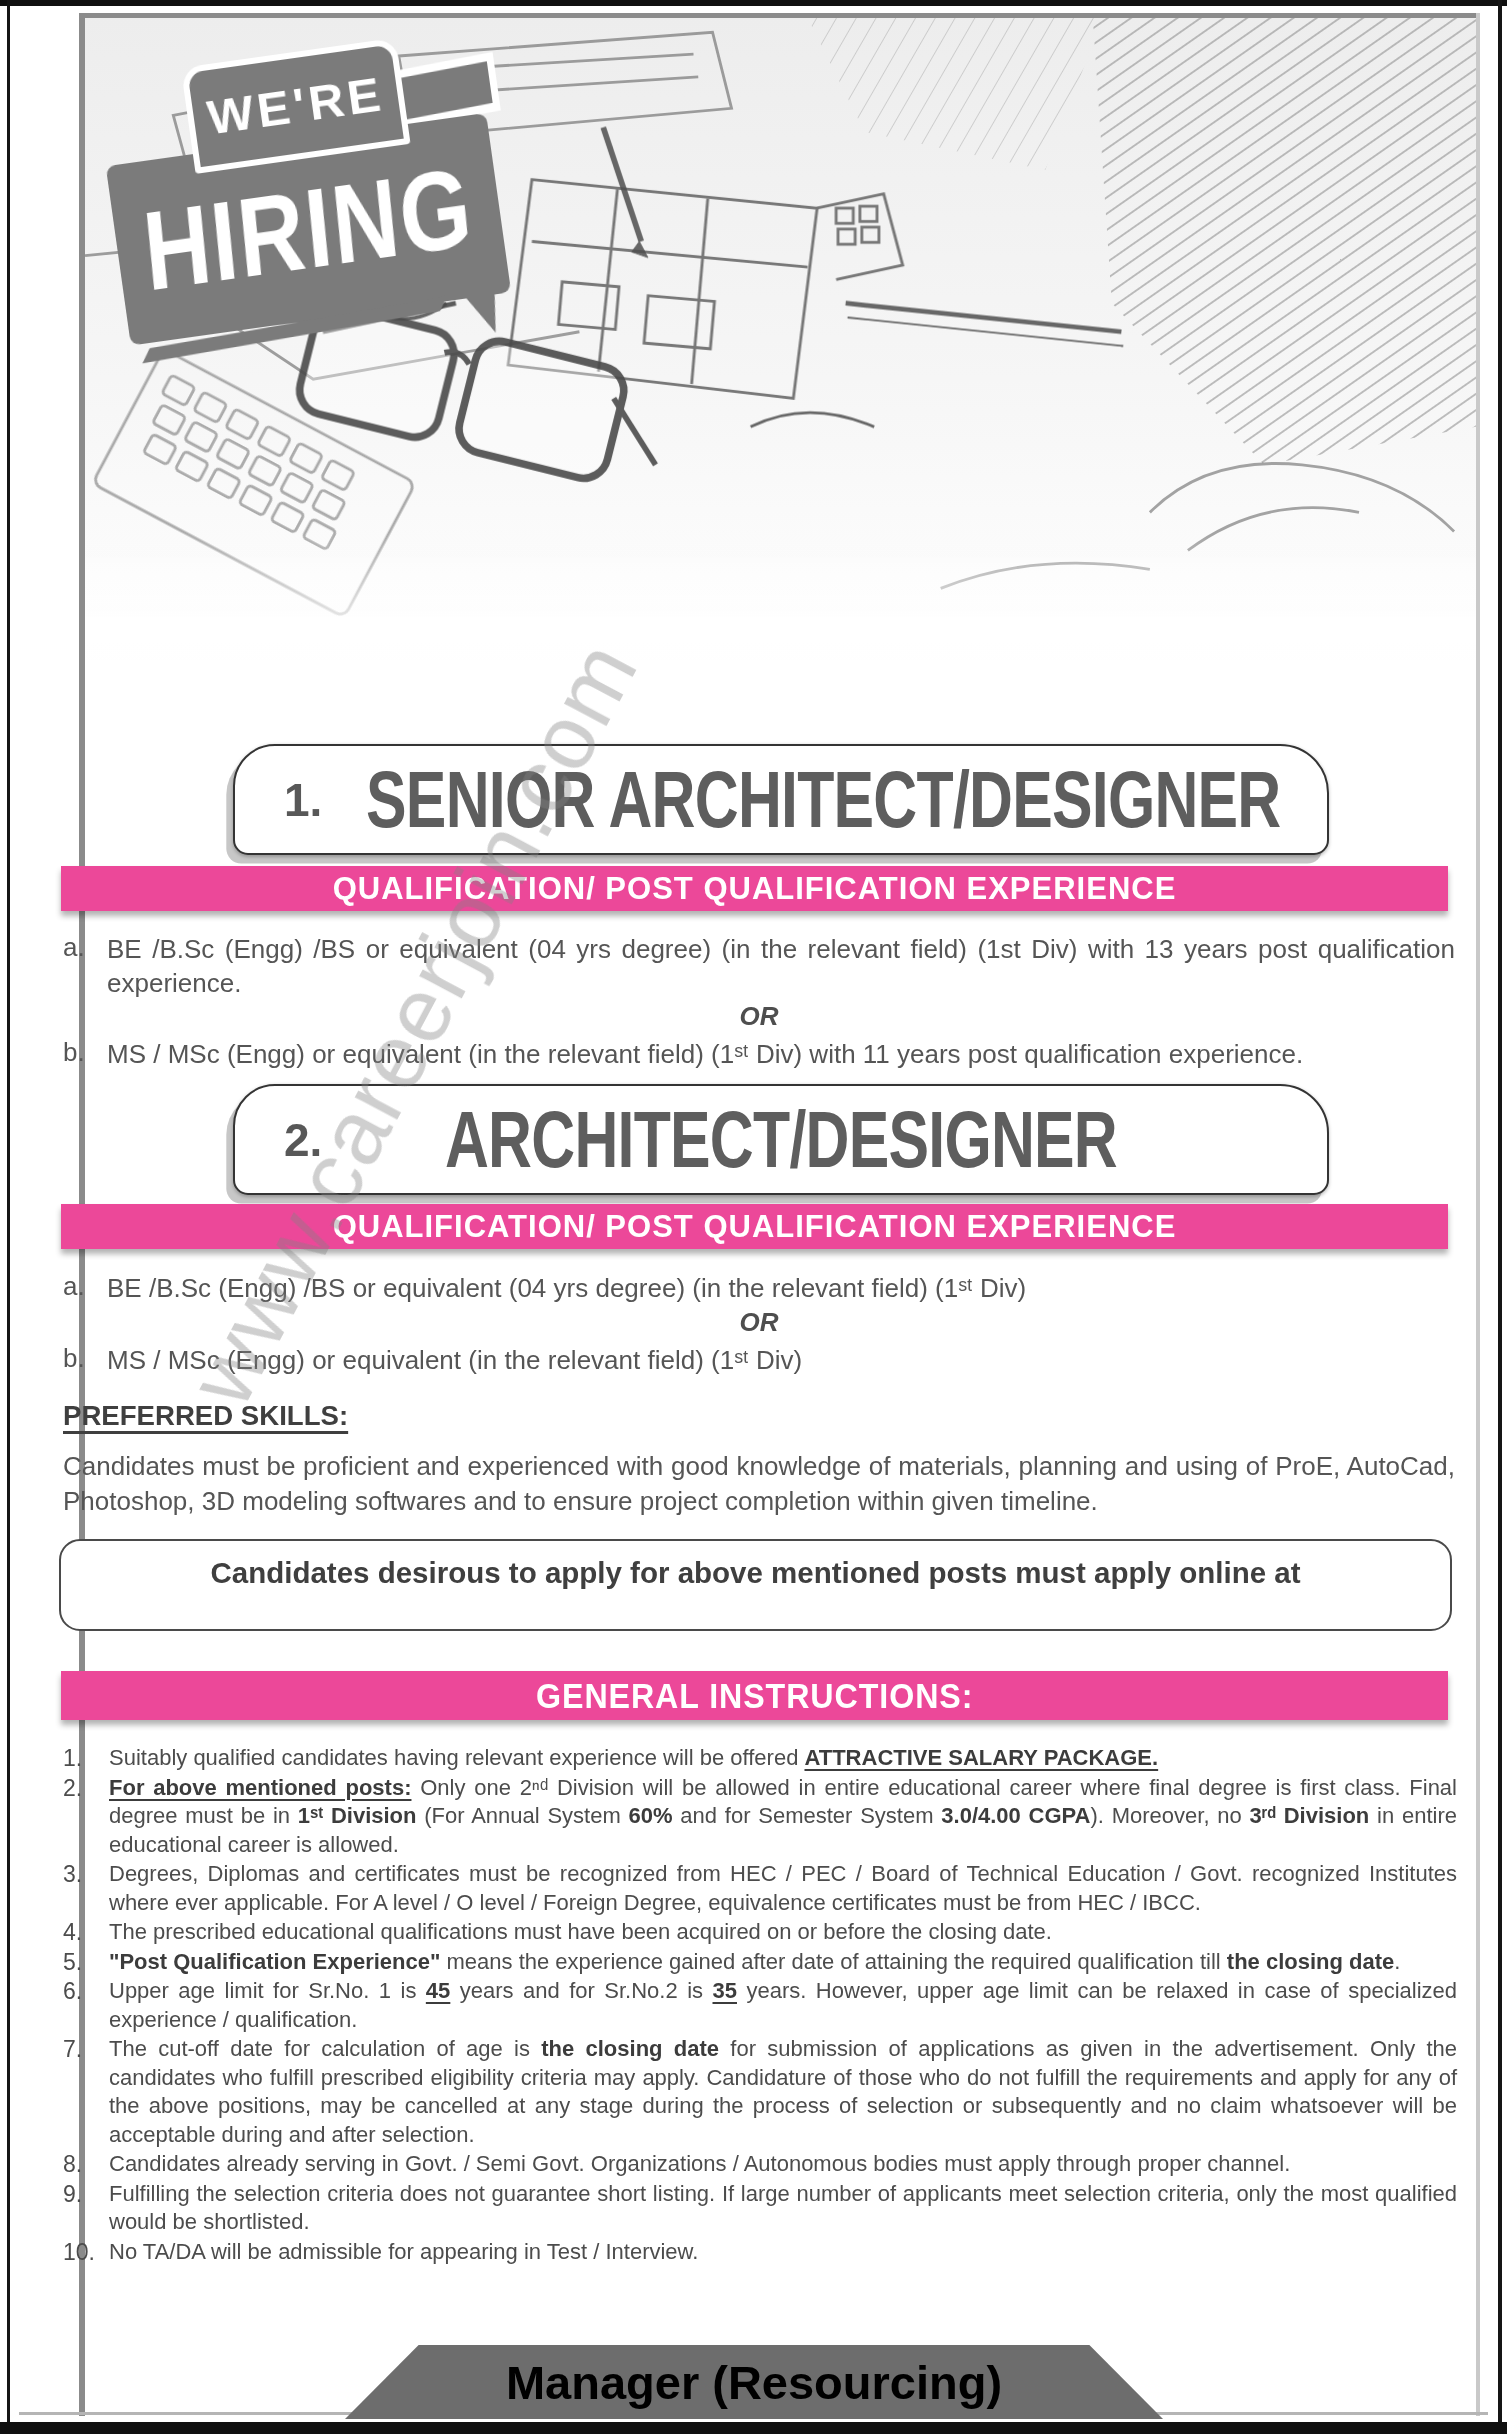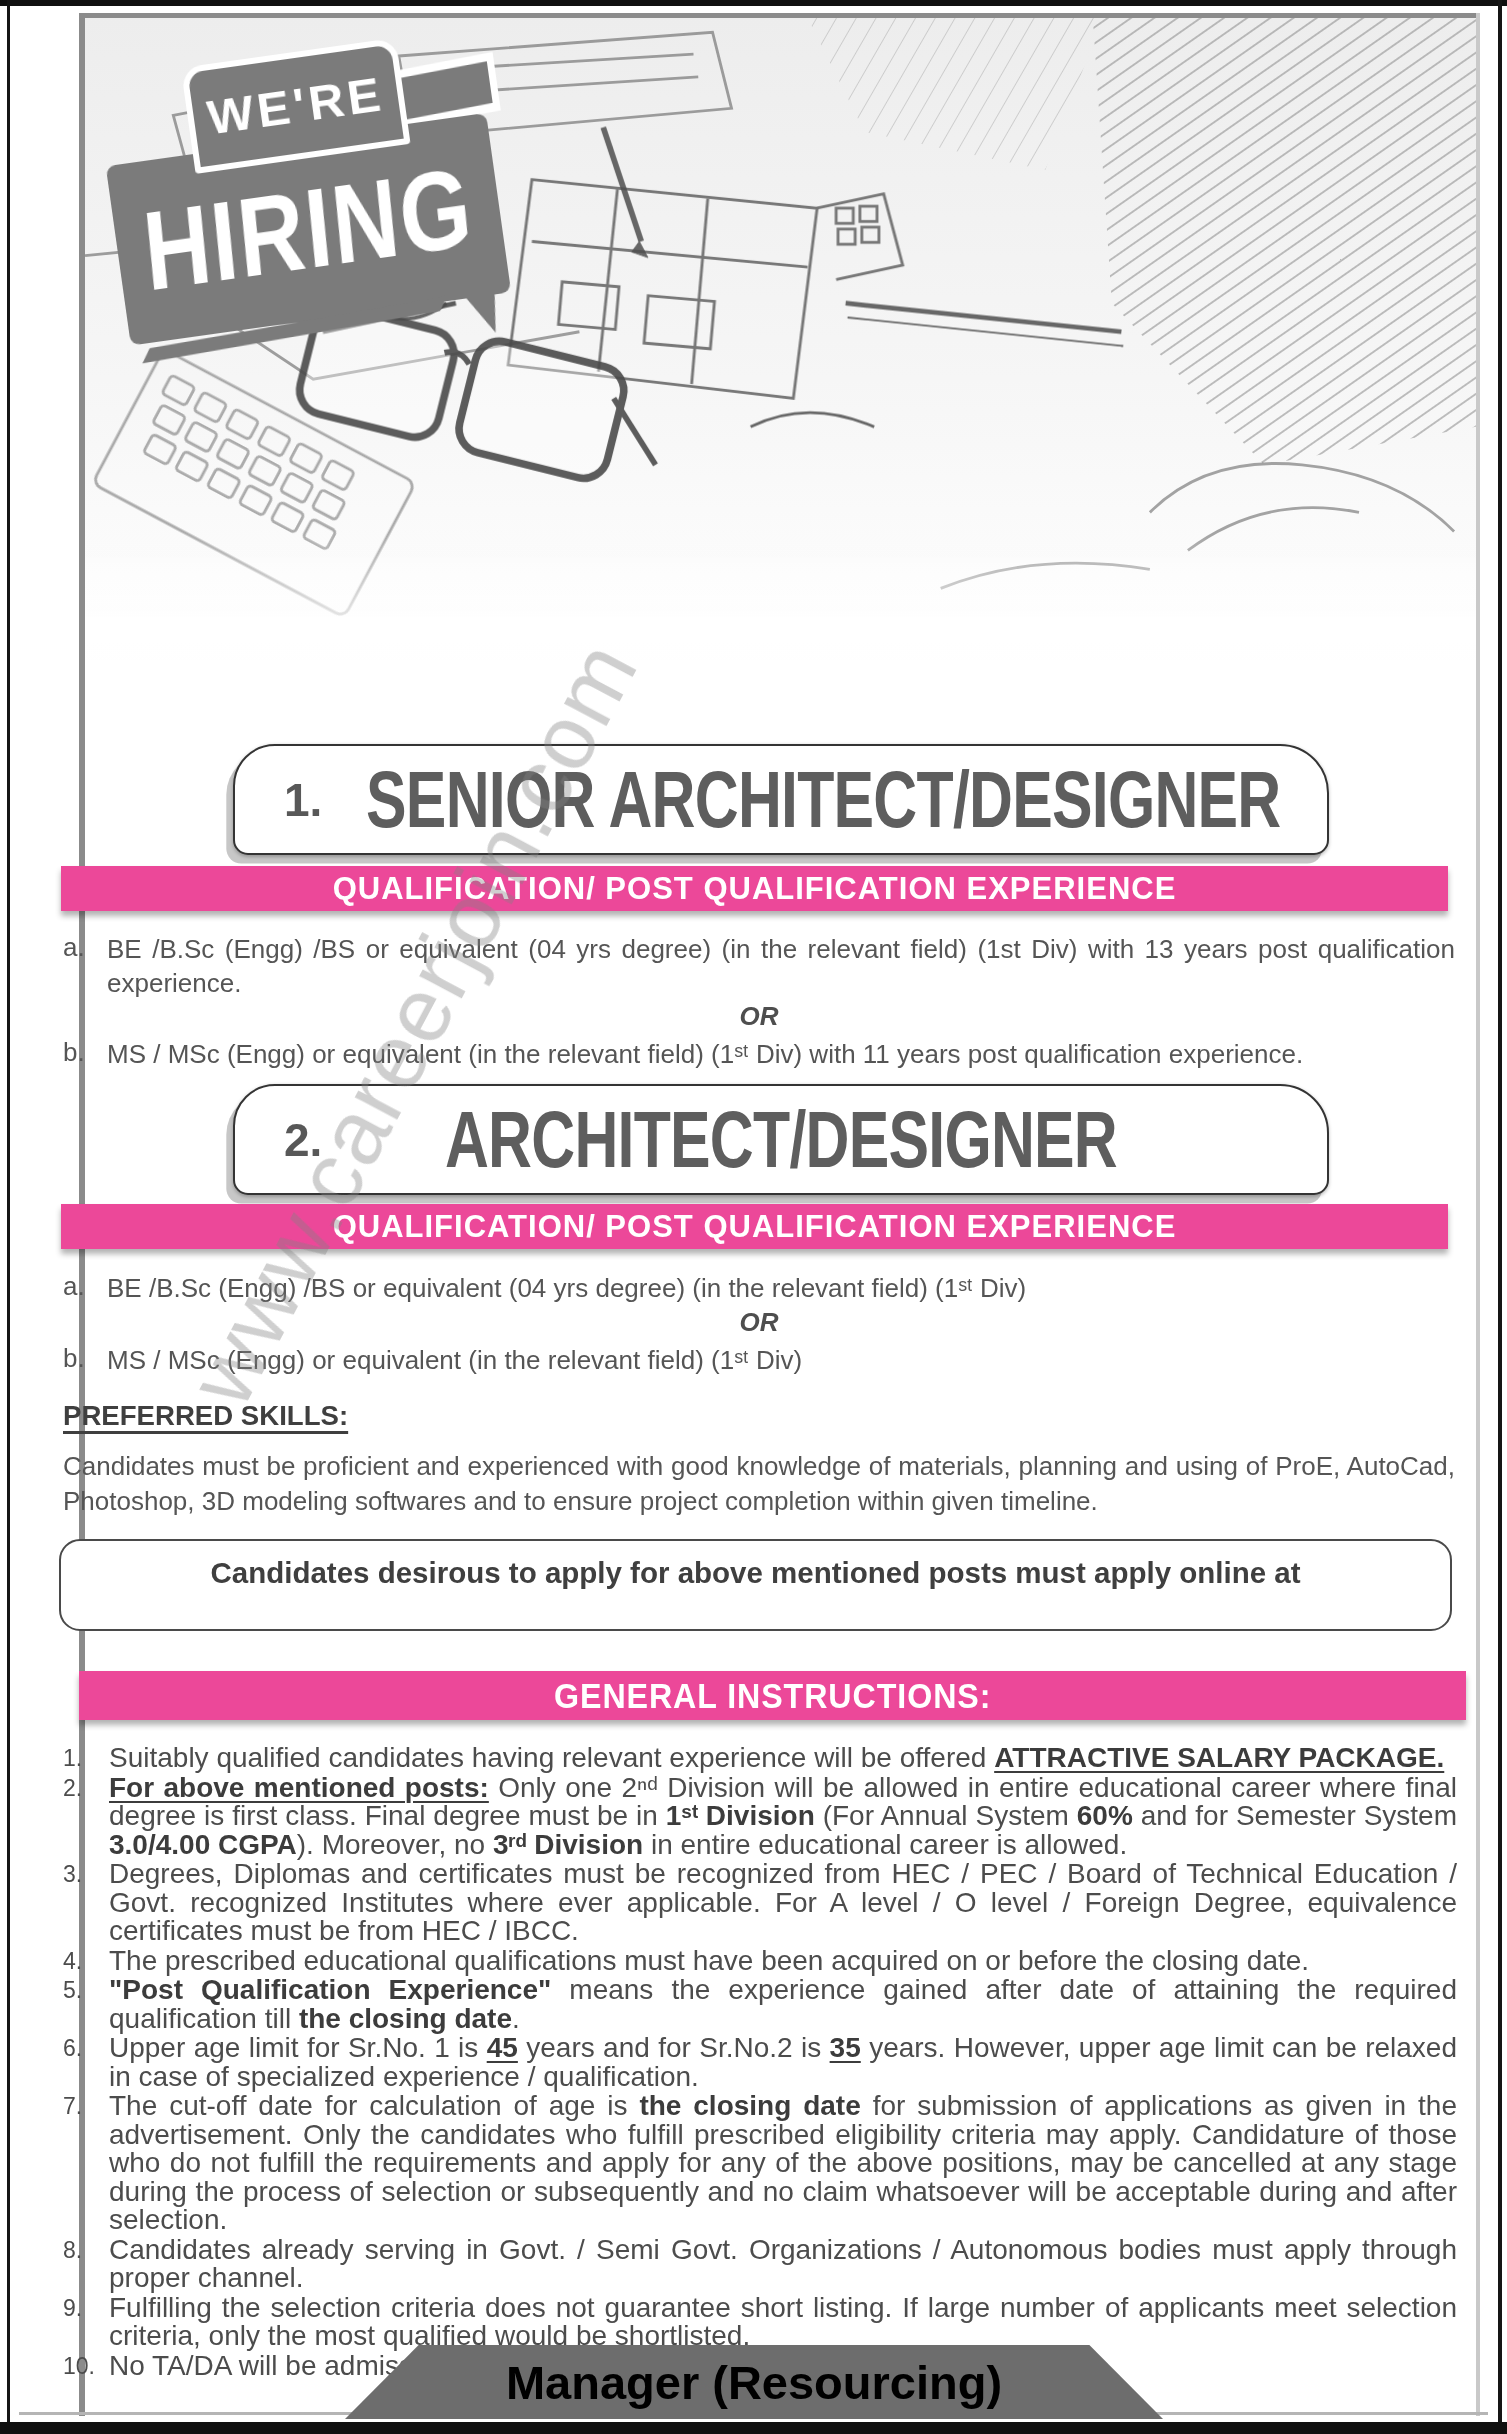--- a/index.html
+++ b/index.html
@@ -62,21 +62,21 @@
   #pos1-box{top:744px;}
   #pos2-box{top:1084px;}
 
   
   .black-bar{position:absolute;left:61px;width:1387px;height:45px;background:#ec4899;
         display:flex;align-items:center;justify-content:center;
         box-shadow:0 4.8px 5.7px rgba(0,0,0,0.3);z-index:5;}
   .black-bar span{color:#ffffff;font-size:31px;font-weight:700;letter-spacing:1px;}
   #bar1{top:866px;}
   #bar2{top:1204px;}
-  #bar-instructions{top:1671px;height:49px;margin-left:18px;}
+  #bar-instructions{top:1671px;height:49px;}
   #bar-instructions span{font-size:35px;transform:scaleX(0.92);display:inline-block;}
 
   
   .qual-item{position:absolute;left:63px;width:1392px;display:flex;}
   .qual-label{width:44px;flex:none;font-size:26px;color:#555;}
   .qual-text{flex:1;font-size:26px;line-height:34px;color:#555;text-align:justify;}
   .or-sep{position:absolute;left:63px;width:1392px;text-align:center;
         font-size:26px;font-weight:700;font-style:italic;color:#4e4e4e;}
   #q1a{top:932px;}
   #or1{top:1001px;}
@@ -101,21 +101,21 @@
   .apply-url{font-size:35px;font-weight:800;color:#3a3a3a;text-decoration:underline;
         text-decoration-thickness:3.8px;text-underline-offset:6.7px;}
   .apply-mid{font-size:31px;color:#8d8d8d;}
   .apply-date{font-size:35px;font-weight:800;color:#3a3a3a;text-decoration:underline;
         text-decoration-thickness:3.8px;text-underline-offset:6.7px;}
 
   
   .instr-list{position:absolute;left:63px;top:1744px;width:1394px;}
   .instr-row{display:flex;margin:0 0 1px 0;}
   .instr-num{width:46px;flex:none;font-size:23px;line-height:28.5px;color:#4c4c4c;}
-  .instr-text{flex:1;font-size:28px;line-height:28.5px;color:#4c4c4c;text-align:justify;}
+  .instr-text{flex:1;font-size:22px;line-height:28.5px;color:#4c4c4c;text-align:justify;}
   .instr-text .b{font-weight:800;color:#3c3c3c;}
   .instr-text .u{text-decoration:underline;text-decoration-thickness:1.9px;text-underline-offset:3.8px;}
 
   
   .footer-trap{position:absolute;left:50%;top:2345px;transform:translateX(-50%);
         width:818px;height:74px;background:#6d6d6d;
         clip-path:polygon(9% 0,91% 0,100% 100%,0% 100%);
         display:flex;align-items:center;justify-content:center;z-index:6;}
   .footer-trap span{color:#000000;font-size:47px;font-weight:800;}
 </style>

